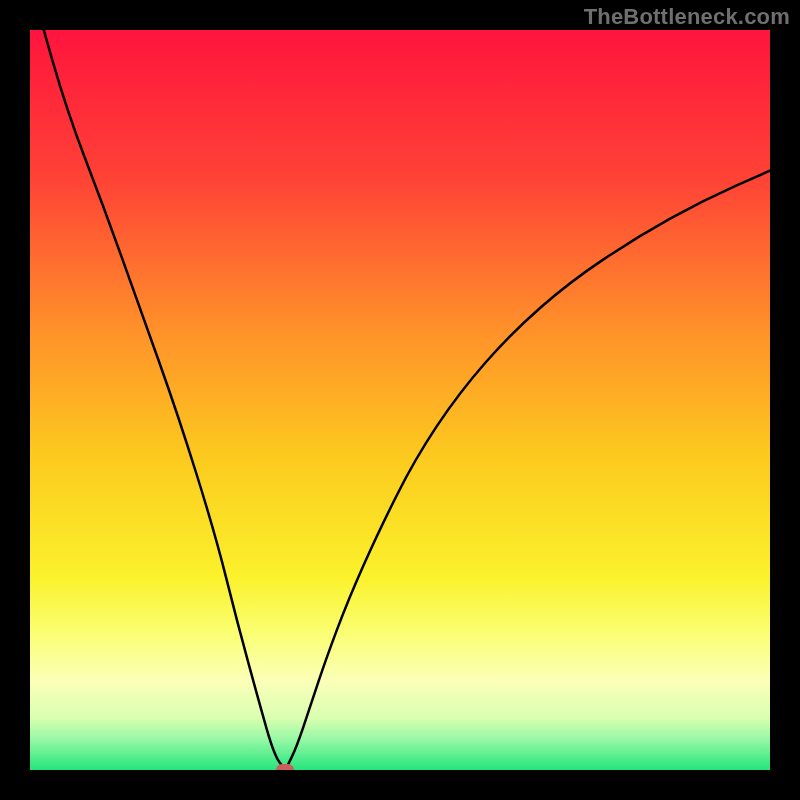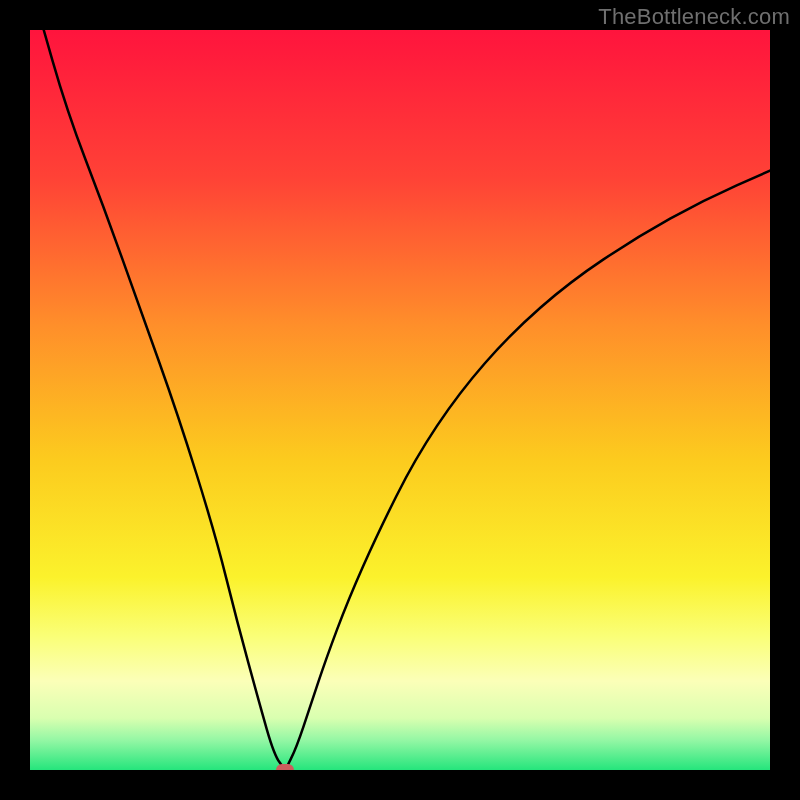--- a/index.html
+++ b/index.html
@@ -24,21 +24,21 @@
     width: 740px;
     height: 740px;
     overflow: hidden;
   }
   .watermark {
     position: absolute;
     top: 4px;
     right: 10px;
     color: #6f6f6f;
     font-size: 22px;
-    font-weight: 400;
+    font-weight: 700;
     letter-spacing: 0.2px;
   }
   .marker {
     position: absolute;
     width: 18px;
     height: 12px;
     border-radius: 6px;
     transform: translate(-50%, -50%);
   }
 </style>

